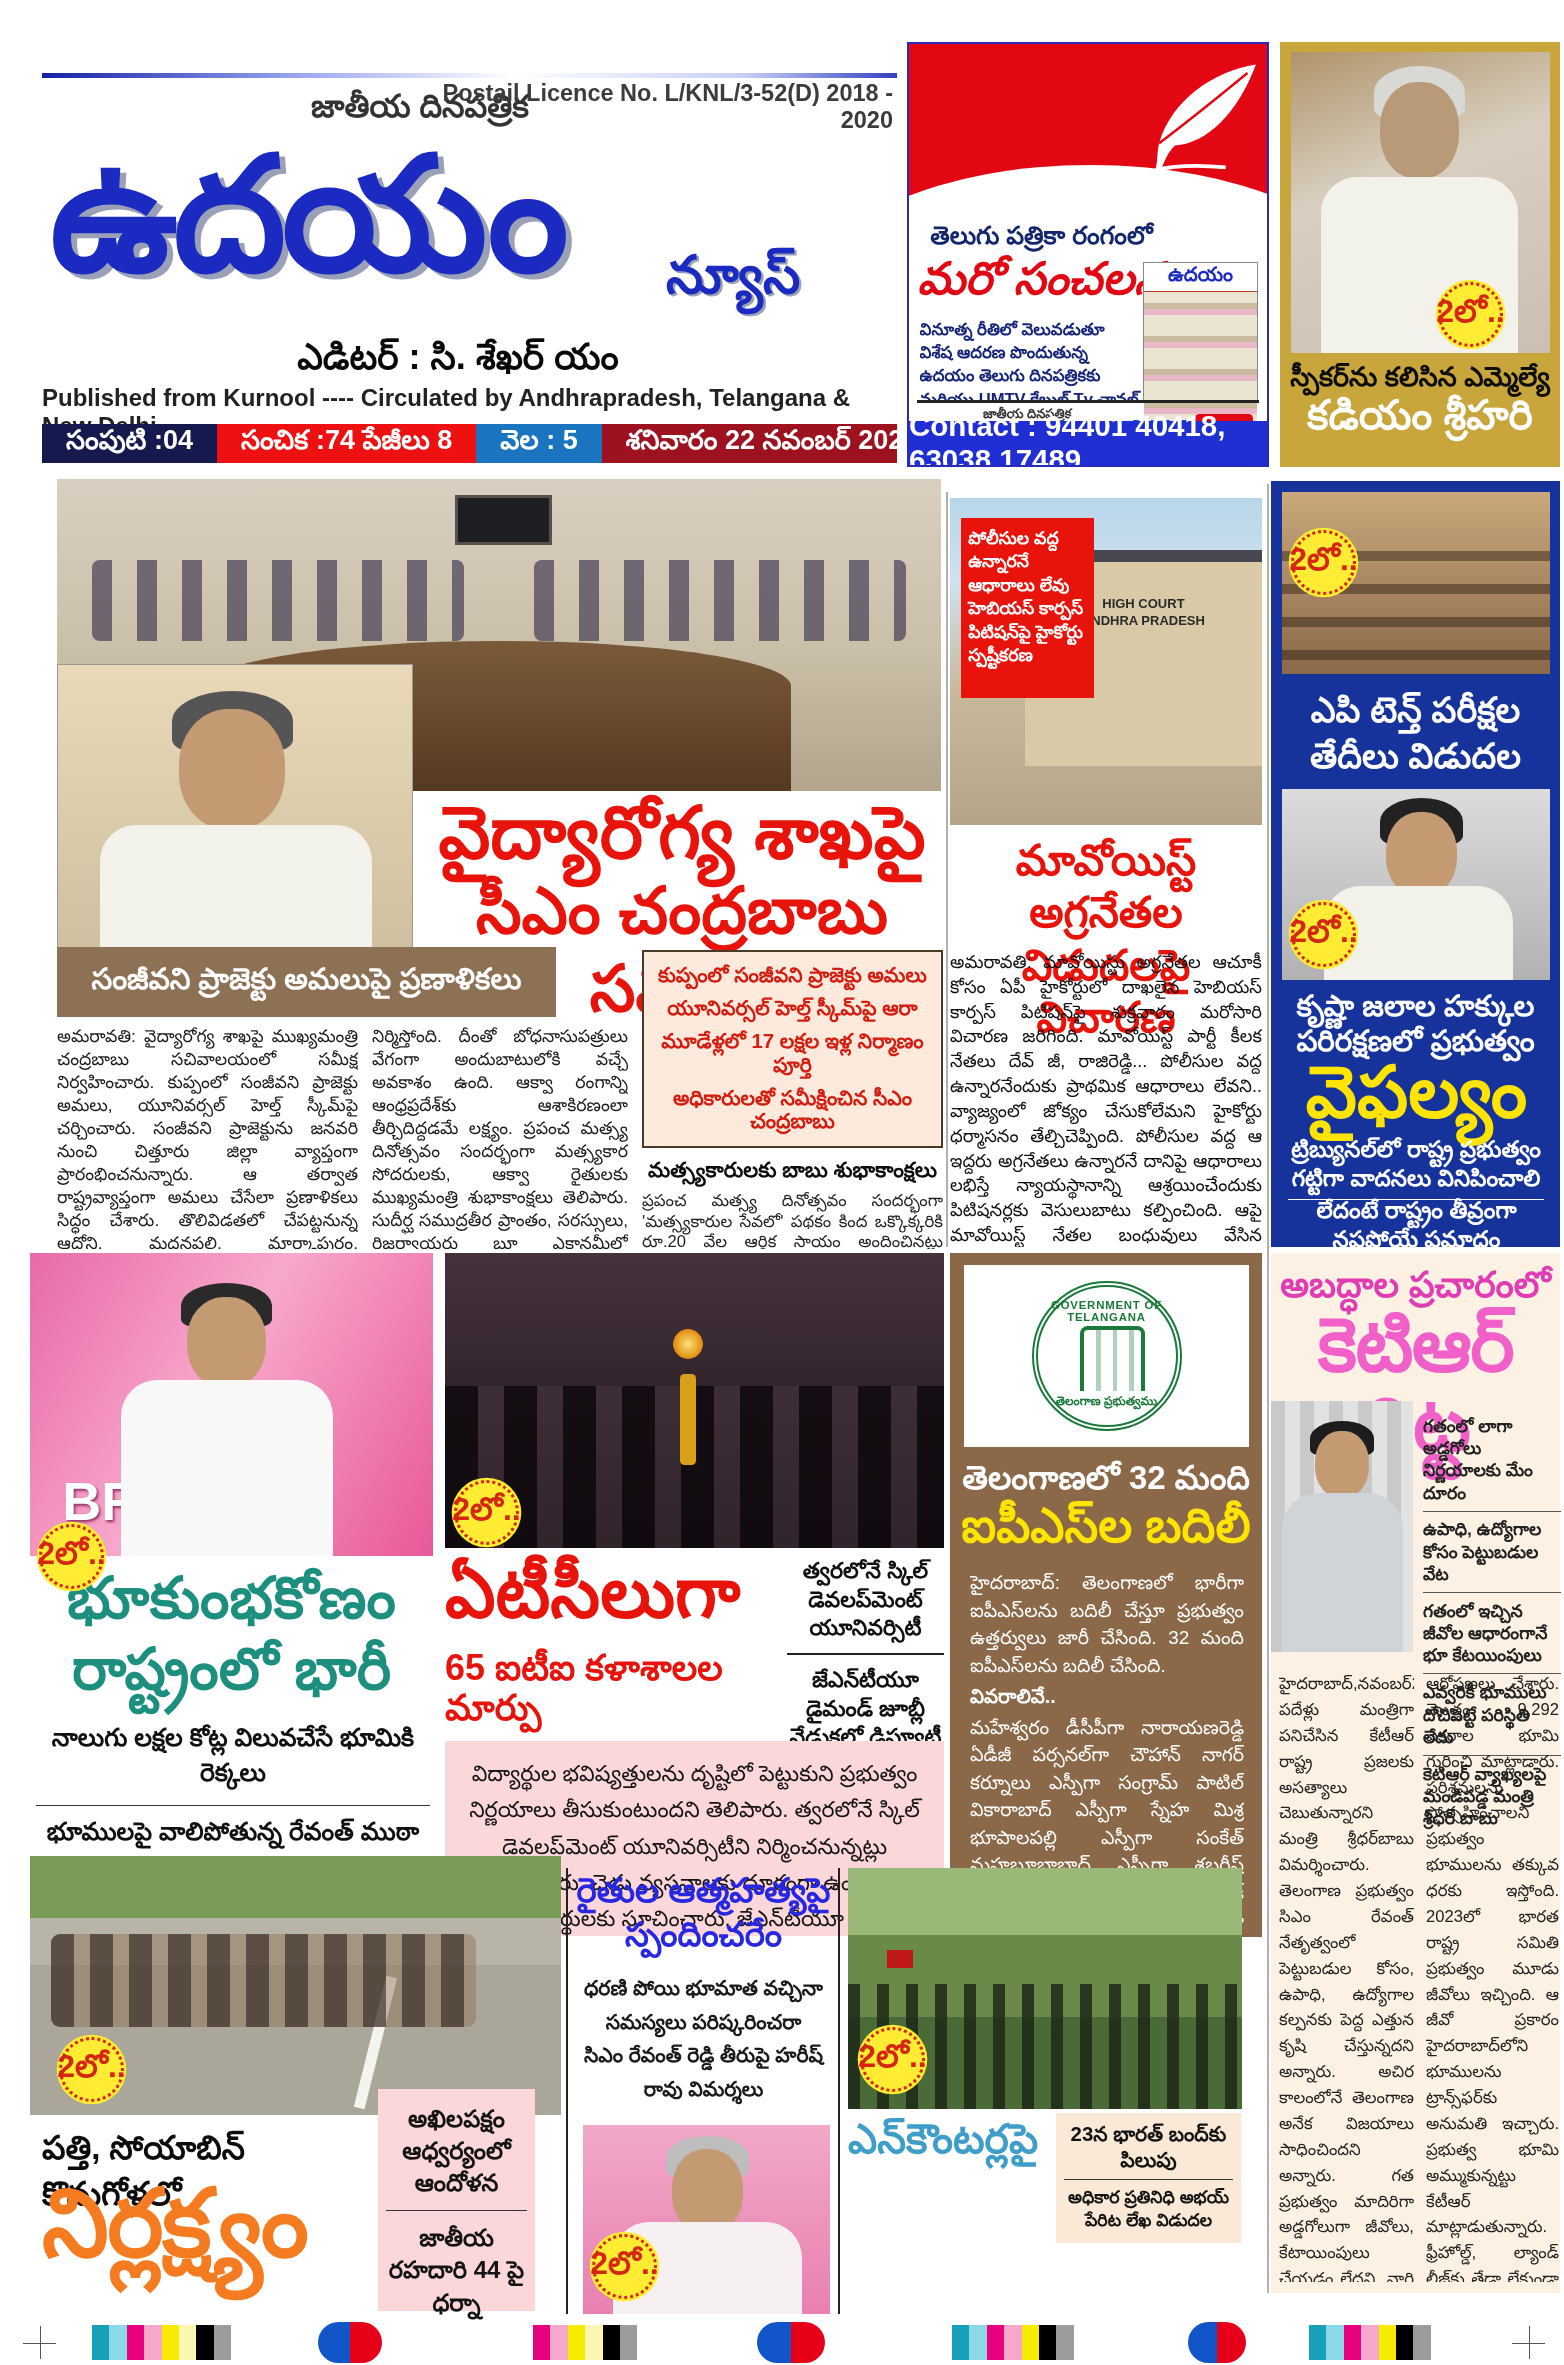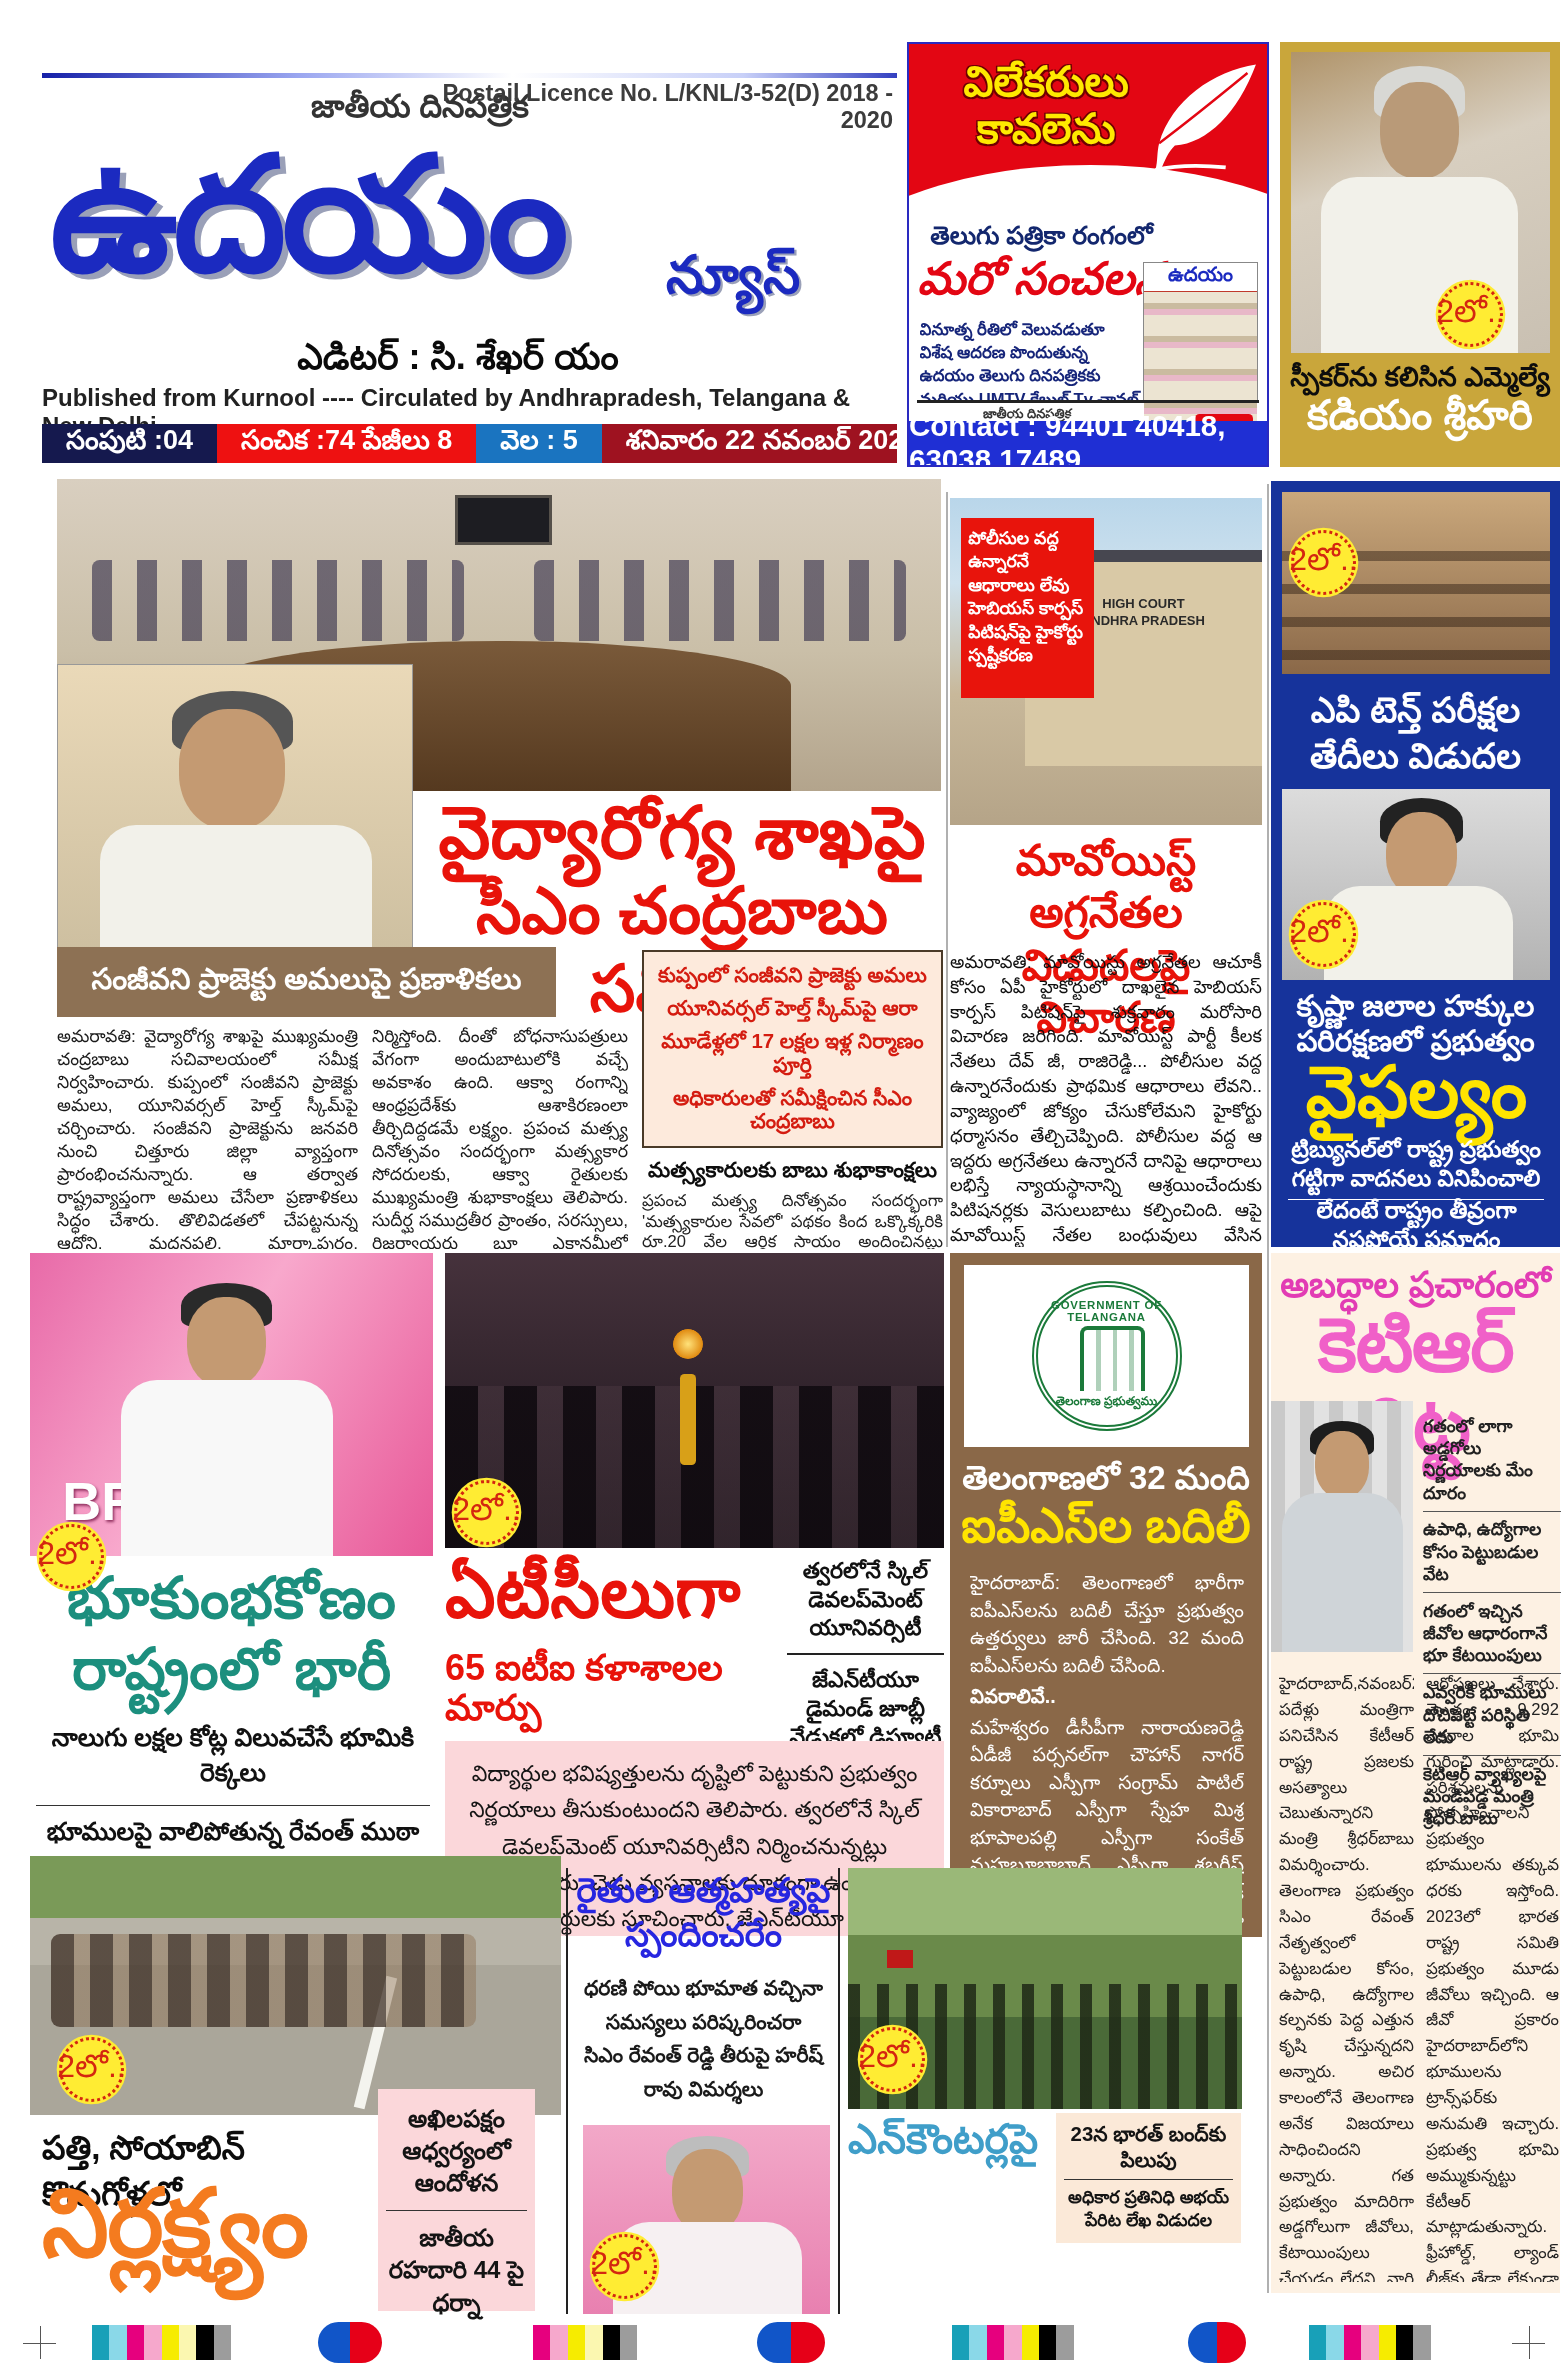--- a/index.html
+++ b/index.html
@@ -5,21 +5,21 @@
 *{margin:0;padding:0;box-sizing:border-box}
 body{background:#777}
 .page{position:relative;width:1564px;height:2366px;background:#fff;overflow:hidden;
   font-family:"Liberation Sans","DejaVu Sans",sans-serif;color:#111}
 .abs{position:absolute}
 .photo{position:absolute;overflow:hidden}
 
 
 .badge{position:absolute;width:65px;height:65px;border-radius:50%;background:#ffec33;
   border:3.8px dotted #d42610;color:#d42610;display:flex;align-items:center;justify-content:center;
-  font-size:32px;font-weight:normal;z-index:8;box-shadow:0 0 0 2.3px #ffec33}
+  font-size:32px;font-weight:bold;z-index:8;box-shadow:0 0 0 2.3px #ffec33}
 
 
 .mh-rule{left:42px;top:73px;width:855px;height:5.3px;
   background:linear-gradient(90deg,#1520a8,#9aa6f0 30%,#fff 55%,#c8d0f8 82%,#3340c0)}
 .mh-tagline{left:193px;top:88px;width:454px;text-align:center;font-size:32px;font-weight:bold;color:#333}
 .mh-postal{left:439px;top:80px;width:454px;text-align:right;font-size:23.5px;font-weight:bold;color:#3c3c3c}
 .mh-logo-main{left:50px;top:115px;font-size:160px;line-height:1.25;font-weight:bold;color:#1b2ac0;
   text-shadow:6px 4.5px 0 #9aa0b8;letter-spacing:-4.5px}
 .mh-logo-sub{left:666px;top:244px;font-size:53px;font-weight:bold;color:#1b2ac0;
   text-shadow:2.3px 2.3px 0 #9aa0b8}
@@ -219,24 +219,20 @@
   <div class="abs db">
     <div class="db-vol">సంపుటి :04</div>
     <div class="db-issue">సంచిక :74 పేజీలు 8</div>
     <div class="db-price">వెల : 5</div>
     <div class="db-date">శనివారం 22 నవంబర్ 2025</div>
   </div>
 
   <div class="abs ra">
     <div class="ra-red"></div>
     <div class="ra-curve"></div>
-    <div class="ra-title">
-      <div>విలేకరులు</div>
-      <div>కావలెను</div>
-    </div>
     <svg class="ra-feather" viewBox="0 0 100 100">
       <path d="M95 5 C60 10 25 35 15 70 C13 78 14 84 12 92 L16 93 C20 84 22 78 28 72 C55 70 80 45 95 5 Z" fill="#fff"></path>
       <path d="M15 70 C35 55 60 35 88 12" stroke="#e30613" stroke-width="2" fill="none"></path>
       <path d="M12 92 C30 88 50 88 70 90" stroke="#fff" stroke-width="3" fill="none"></path>
     </svg>
     <div class="ra-intro">తెలుగు పత్రికా రంగంలో</div>
     <div class="ra-sens">మరో సంచలనం</div>
     <div class="ra-body">వినూత్న రీతిలో వెలువడుతూ విశేష ఆదరణ పొందుతున్న ఉదయం తెలుగు దినపత్రికకు మరియు UMTV కేబుల్ Tv చానల్ కు తెలంగాణ మరియు ఆంధ్రప్రదేశ్ ల నందు పనిచేయుటకు జిల్లాల వారిగా స్టాఫ్ రిపోర్టర్లు నియోజకవర్గాల వారిగా ఆర్.సి.ఇన్‌చార్జిలు మండలాల వారిగా విలేకరులు కావలెను</div>
     <div class="ra-mini">
       <div class="ra-mini-head">ఉదయం</div>

